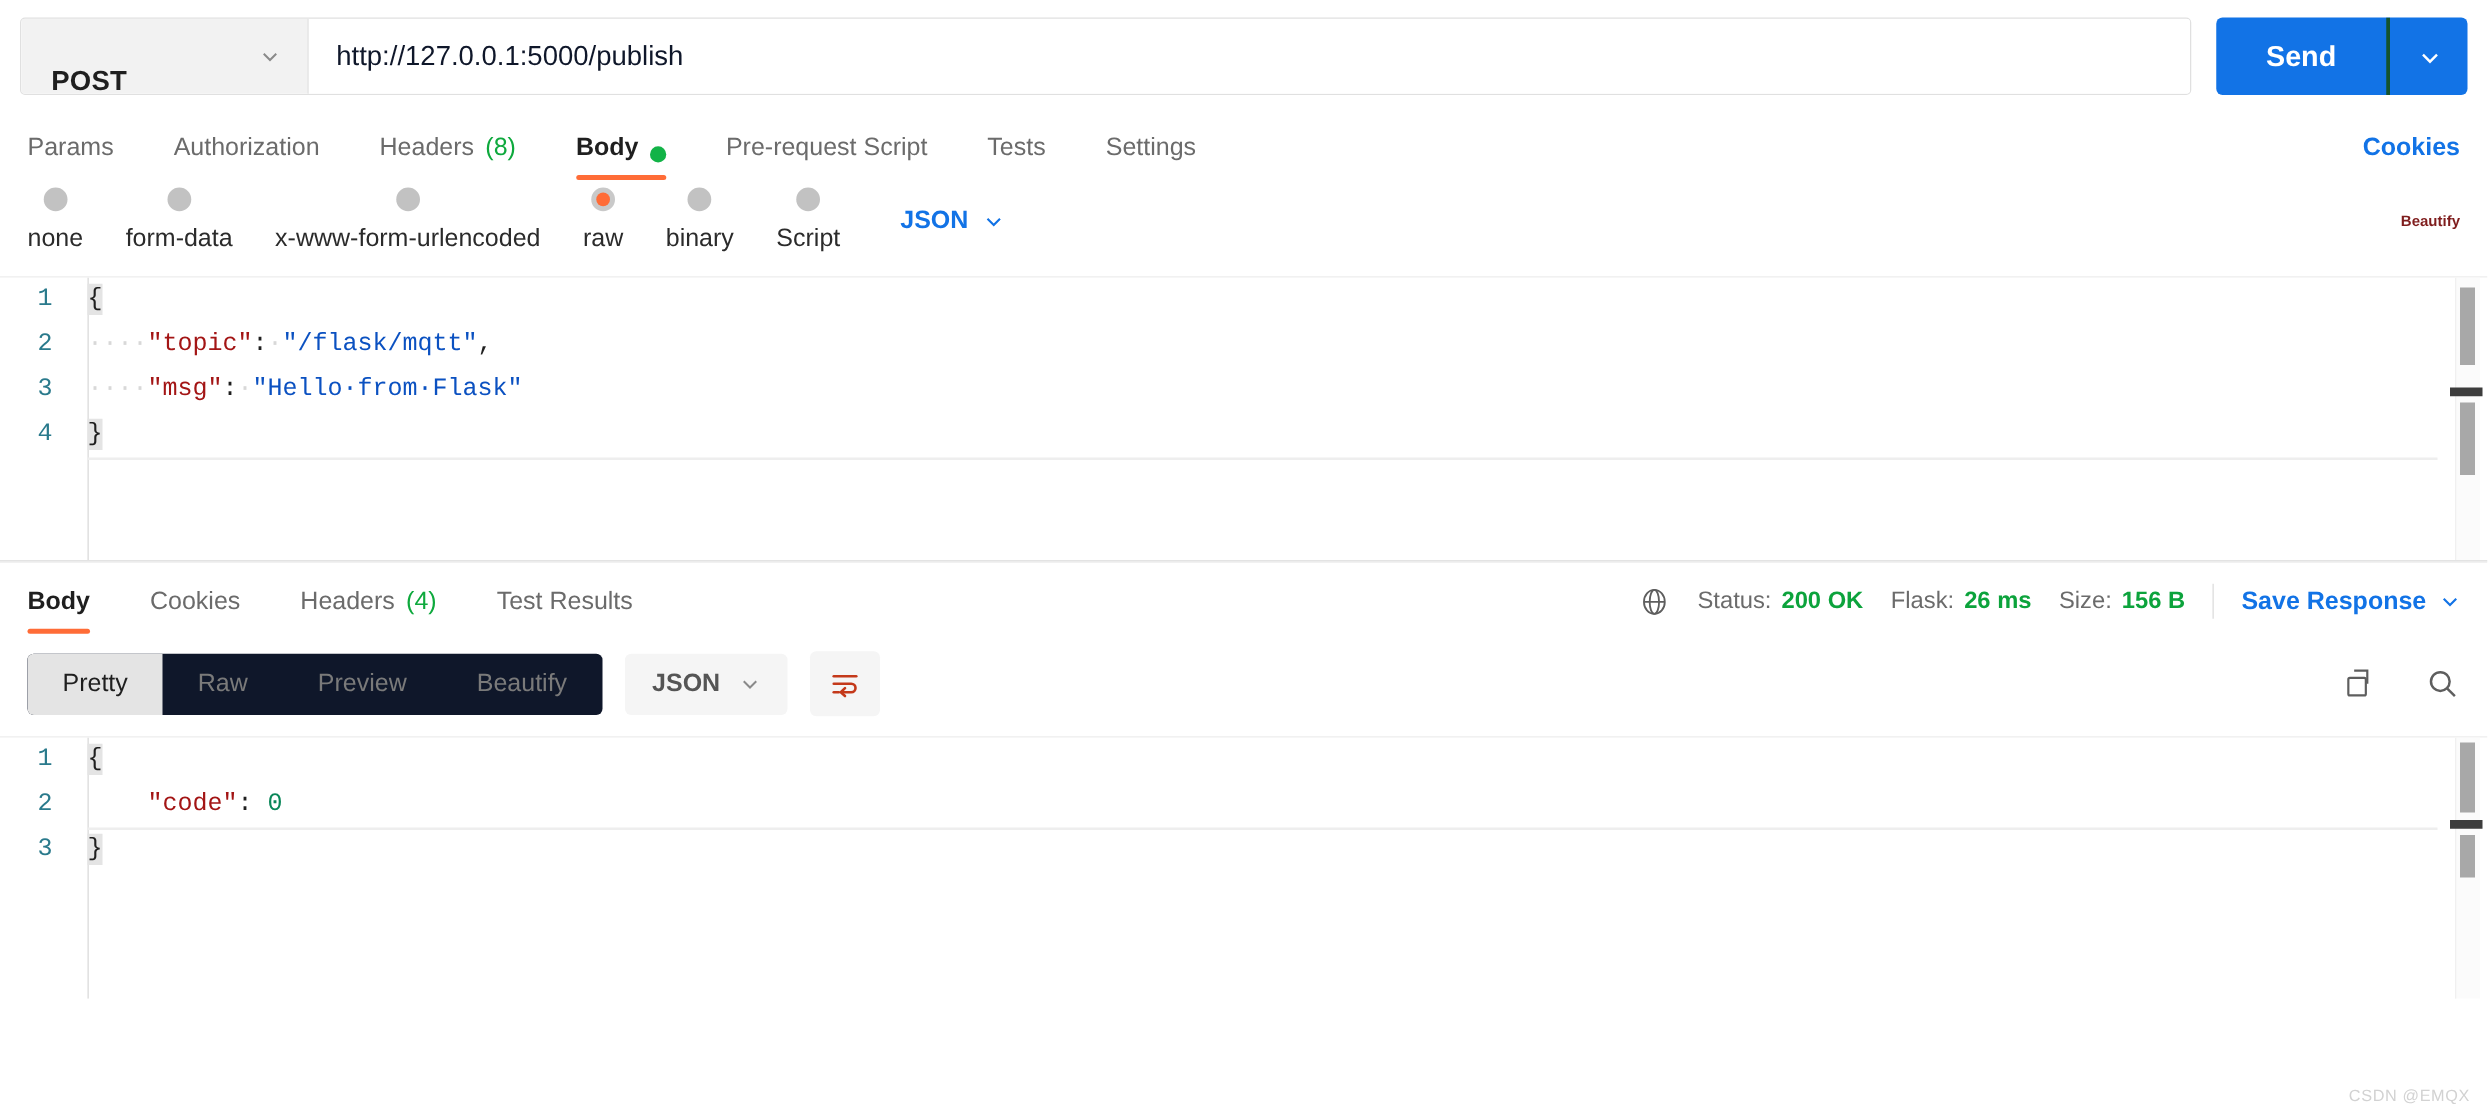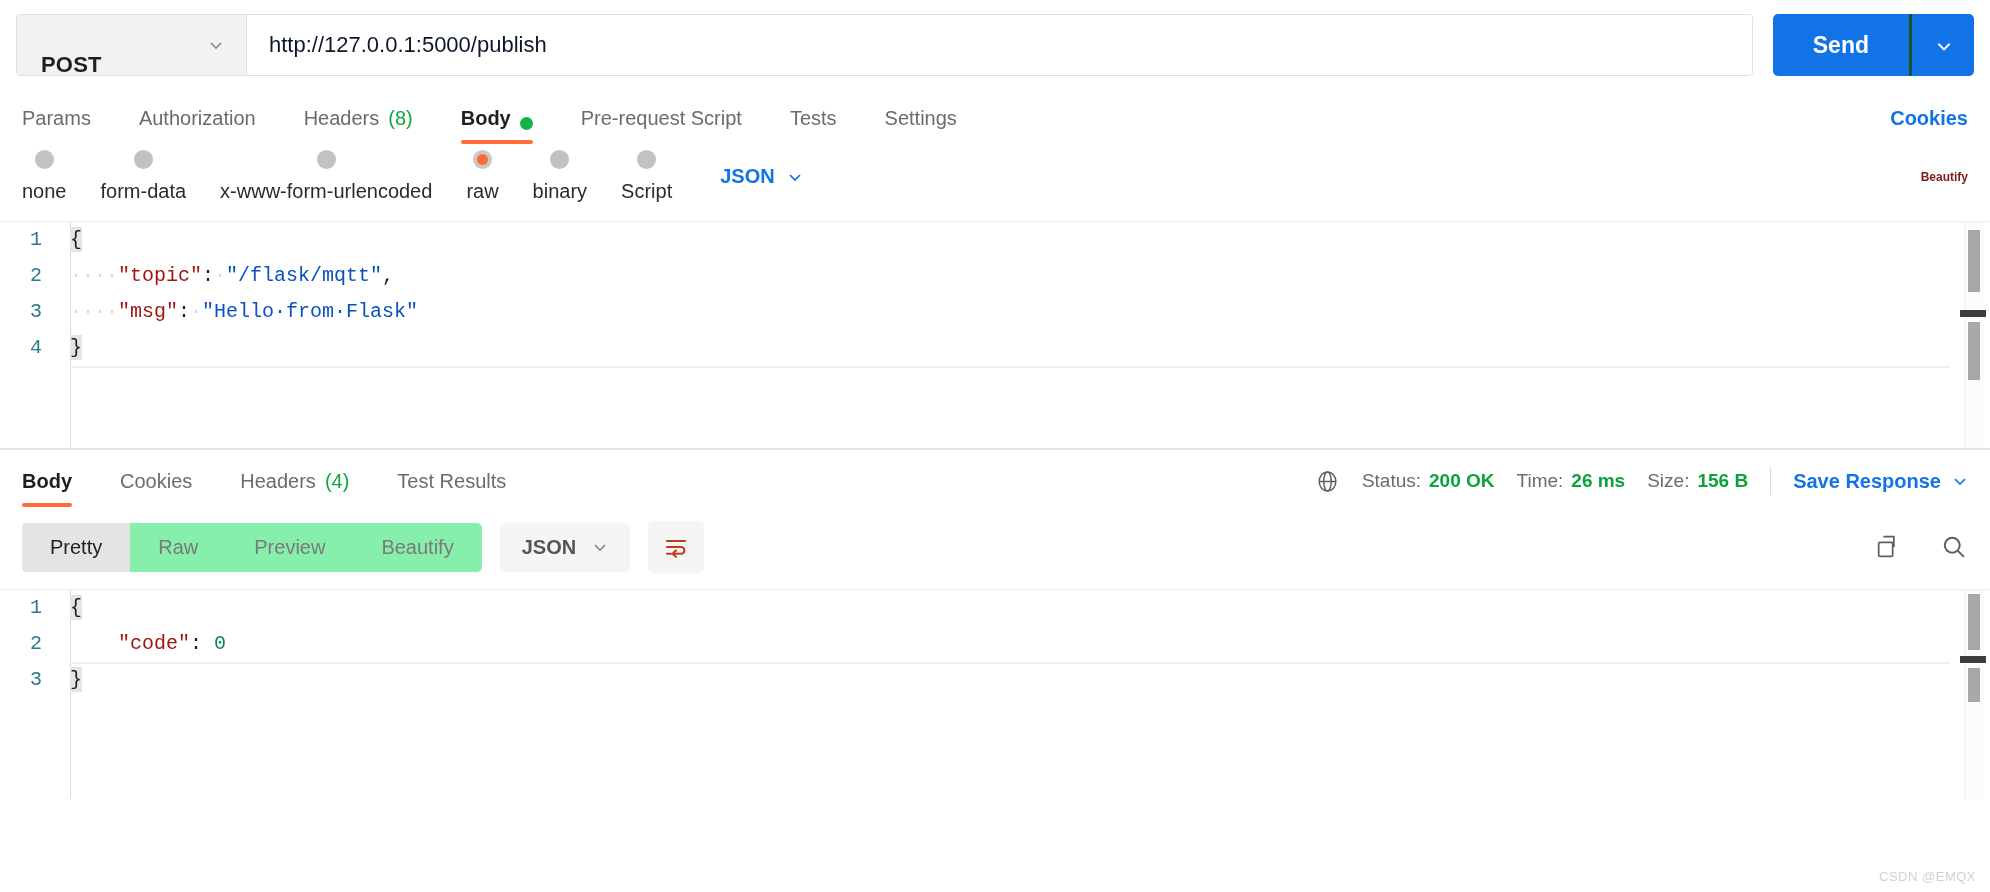--- a/index.html
+++ b/index.html
@@ -183,21 +183,21 @@
     display: flex; align-items: center; gap: 11px; cursor: pointer;
   }
   .save-resp .chev svg path { stroke: #1273e6; }
 
   
   .resp-tools {
     display: flex; align-items: center;
     padding: 14px 22px 16px 22px; gap: 18px;
   }
   .seg {
-    display: flex; background: #86efac; border-radius: 5px; overflow: hidden;
+    display: flex; background: #0f172a; border-radius: 5px; overflow: hidden;
   }
   .seg-item {
     font-size: 20px; color: #7a7a7a; padding: 13px 28px; cursor: pointer;
   }
   .seg-item.active { background: #e4e4e4; color: #1f1f1f; }
   .pill {
     display: flex; align-items: center; gap: 16px;
     background: #f5f5f5; border-radius: 5px;
     padding: 13px 22px; font-size: 20px; color: #555; font-weight: 600;
     cursor: pointer;
@@ -353,21 +353,21 @@
   <div class="meta">
     <span class="globe">
       <svg viewBox="0 0 24 24" fill="none" stroke="#5e5e5e" stroke-width="1.4">
         <ellipse cx="12" cy="12" rx="8" ry="9.2"></ellipse>
         <ellipse cx="12" cy="12" rx="3.6" ry="9.2"></ellipse>
         <line x1="4" y1="12" x2="20" y2="12"></line>
       </svg>
     </span>
     <span>Status:</span>
     <span class="good" style="margin-left:-14px">200 OK</span>
-    <span>Time:</span>
+    <span>Flask:</span>
     <span class="good" style="margin-left:-14px">26 ms</span>
     <span>Size:</span>
     <span class="good" style="margin-left:-14px">156 B</span>
     <span class="meta-sep"></span>
     <span class="save-resp">
       <span>Save Response</span>
       <span class="chev">
         <svg viewBox="0 0 16 16">
             <path d="M3 6l5 5 5-5" fill="none" stroke="#1273e6" stroke-width="1.7"></path>
           </svg>

